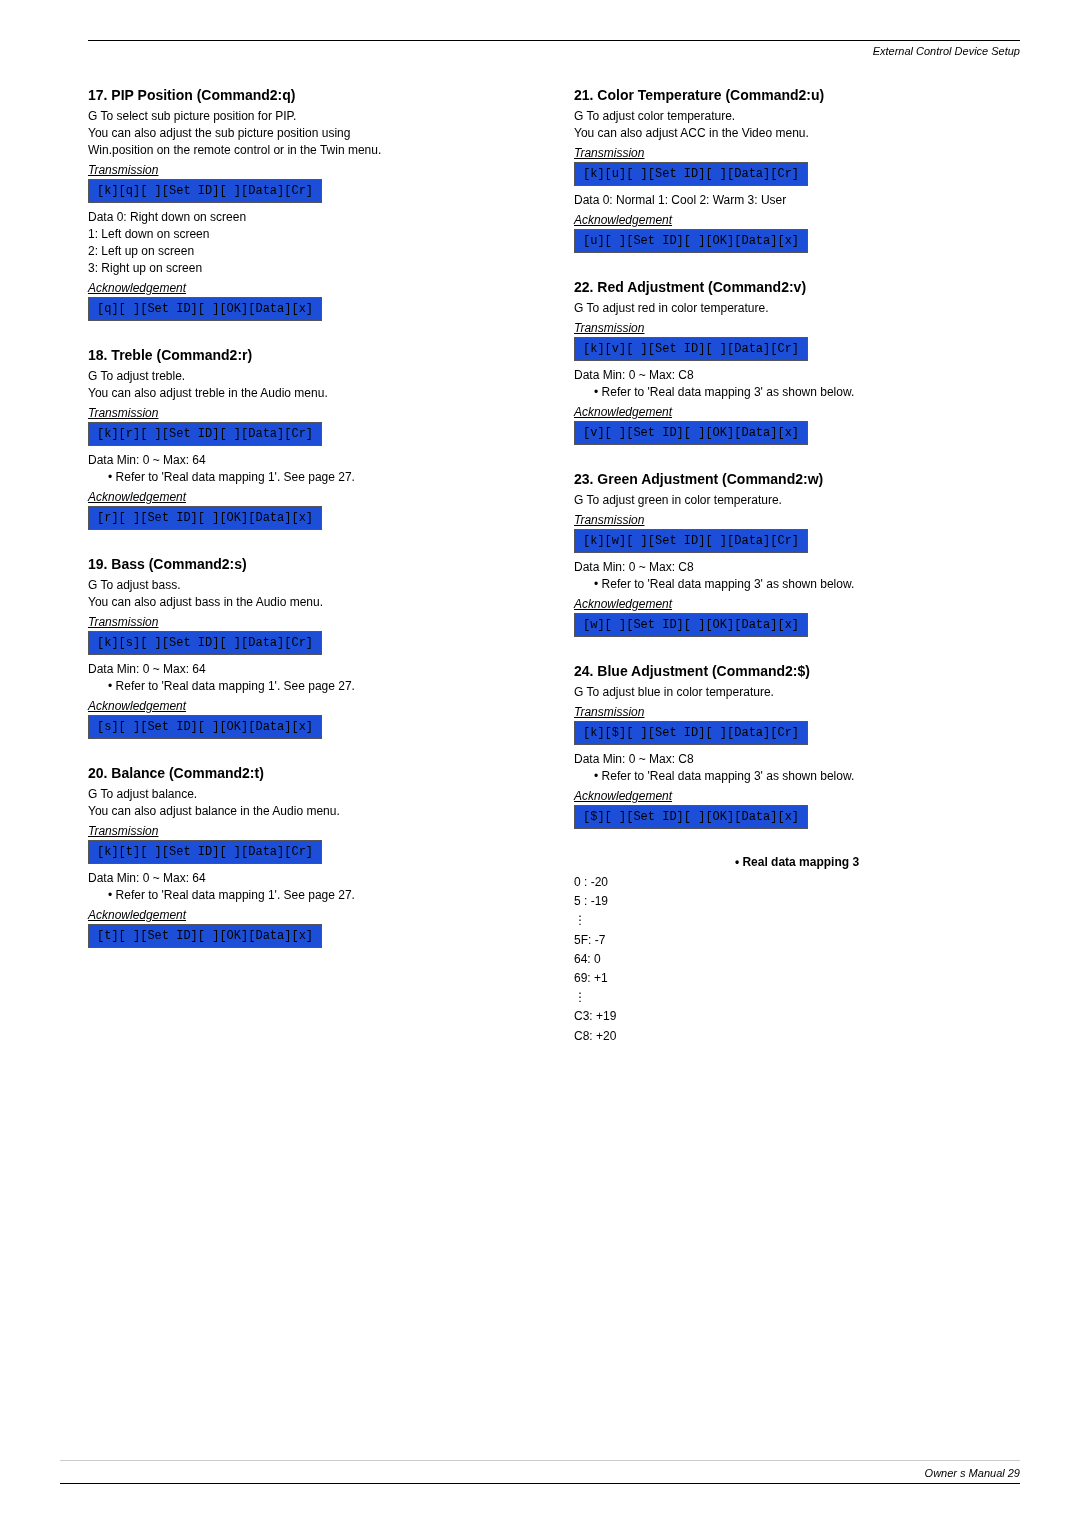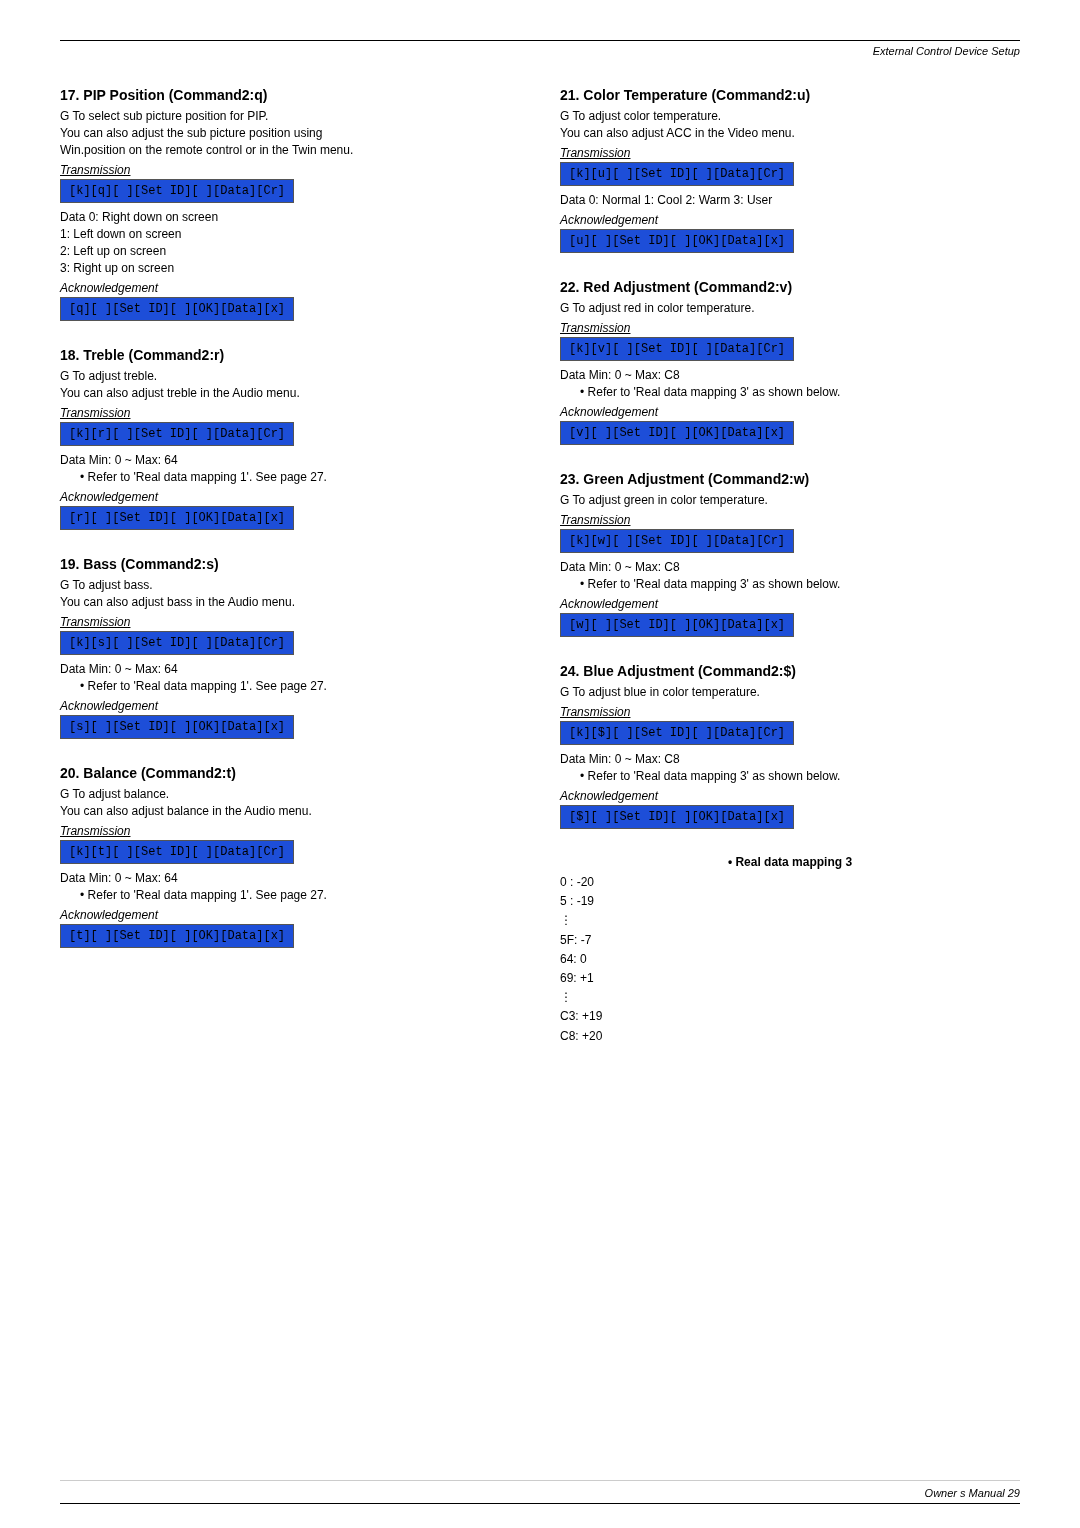--- a/index.html
+++ b/index.html
@@ -7,21 +7,21 @@
       font-family: Arial, Helvetica, sans-serif;
       font-size: 13px;
       background: #fff;
       color: #000;
       width: 1080px;
       min-height: 1528px;
       position: relative;
     }
 
     .page {
-      padding: 40px 60px 60px 60px;
+      padding: 40px 60px 60px 88px;
     }
 
     .header-line {
       border-top: 1px solid #000;
       text-align: right;
       font-size: 11px;
       font-style: italic;
       padding: 4px 0 20px 0;
       margin-bottom: 10px;
     }
@@ -30,21 +30,21 @@
       border-bottom: 1px solid #000;
       border-top: 1px solid #ccc;
       display: flex;
       justify-content: flex-end;
       align-items: flex-end;
       padding: 6px 0 4px 0;
       margin-top: 26px;
       font-size: 11px;
       font-style: italic;
       position: absolute;
-      bottom: 24px;
+      bottom: 44px;
       left: 60px;
       right: 60px;
     }
 
     .two-col {
       display: grid;
       grid-template-columns: 1fr 1fr;
       gap: 0 40px;
     }
 
@@ -72,20 +72,21 @@
       font-family: 'Courier New', monospace;
       font-size: 12px;
       display: inline-block;
       margin-bottom: 4px;
       min-width: 180px;
       background: #1d4ed8;
     }
 
     .ack-label {
       font-style: italic;
+      text-decoration: underline;
       font-size: 12px;
       margin-top: 6px;
       margin-bottom: 2px;
     }
 
     .data-text {
       font-size: 12px;
       margin: 3px 0 3px 0;
     }
 

